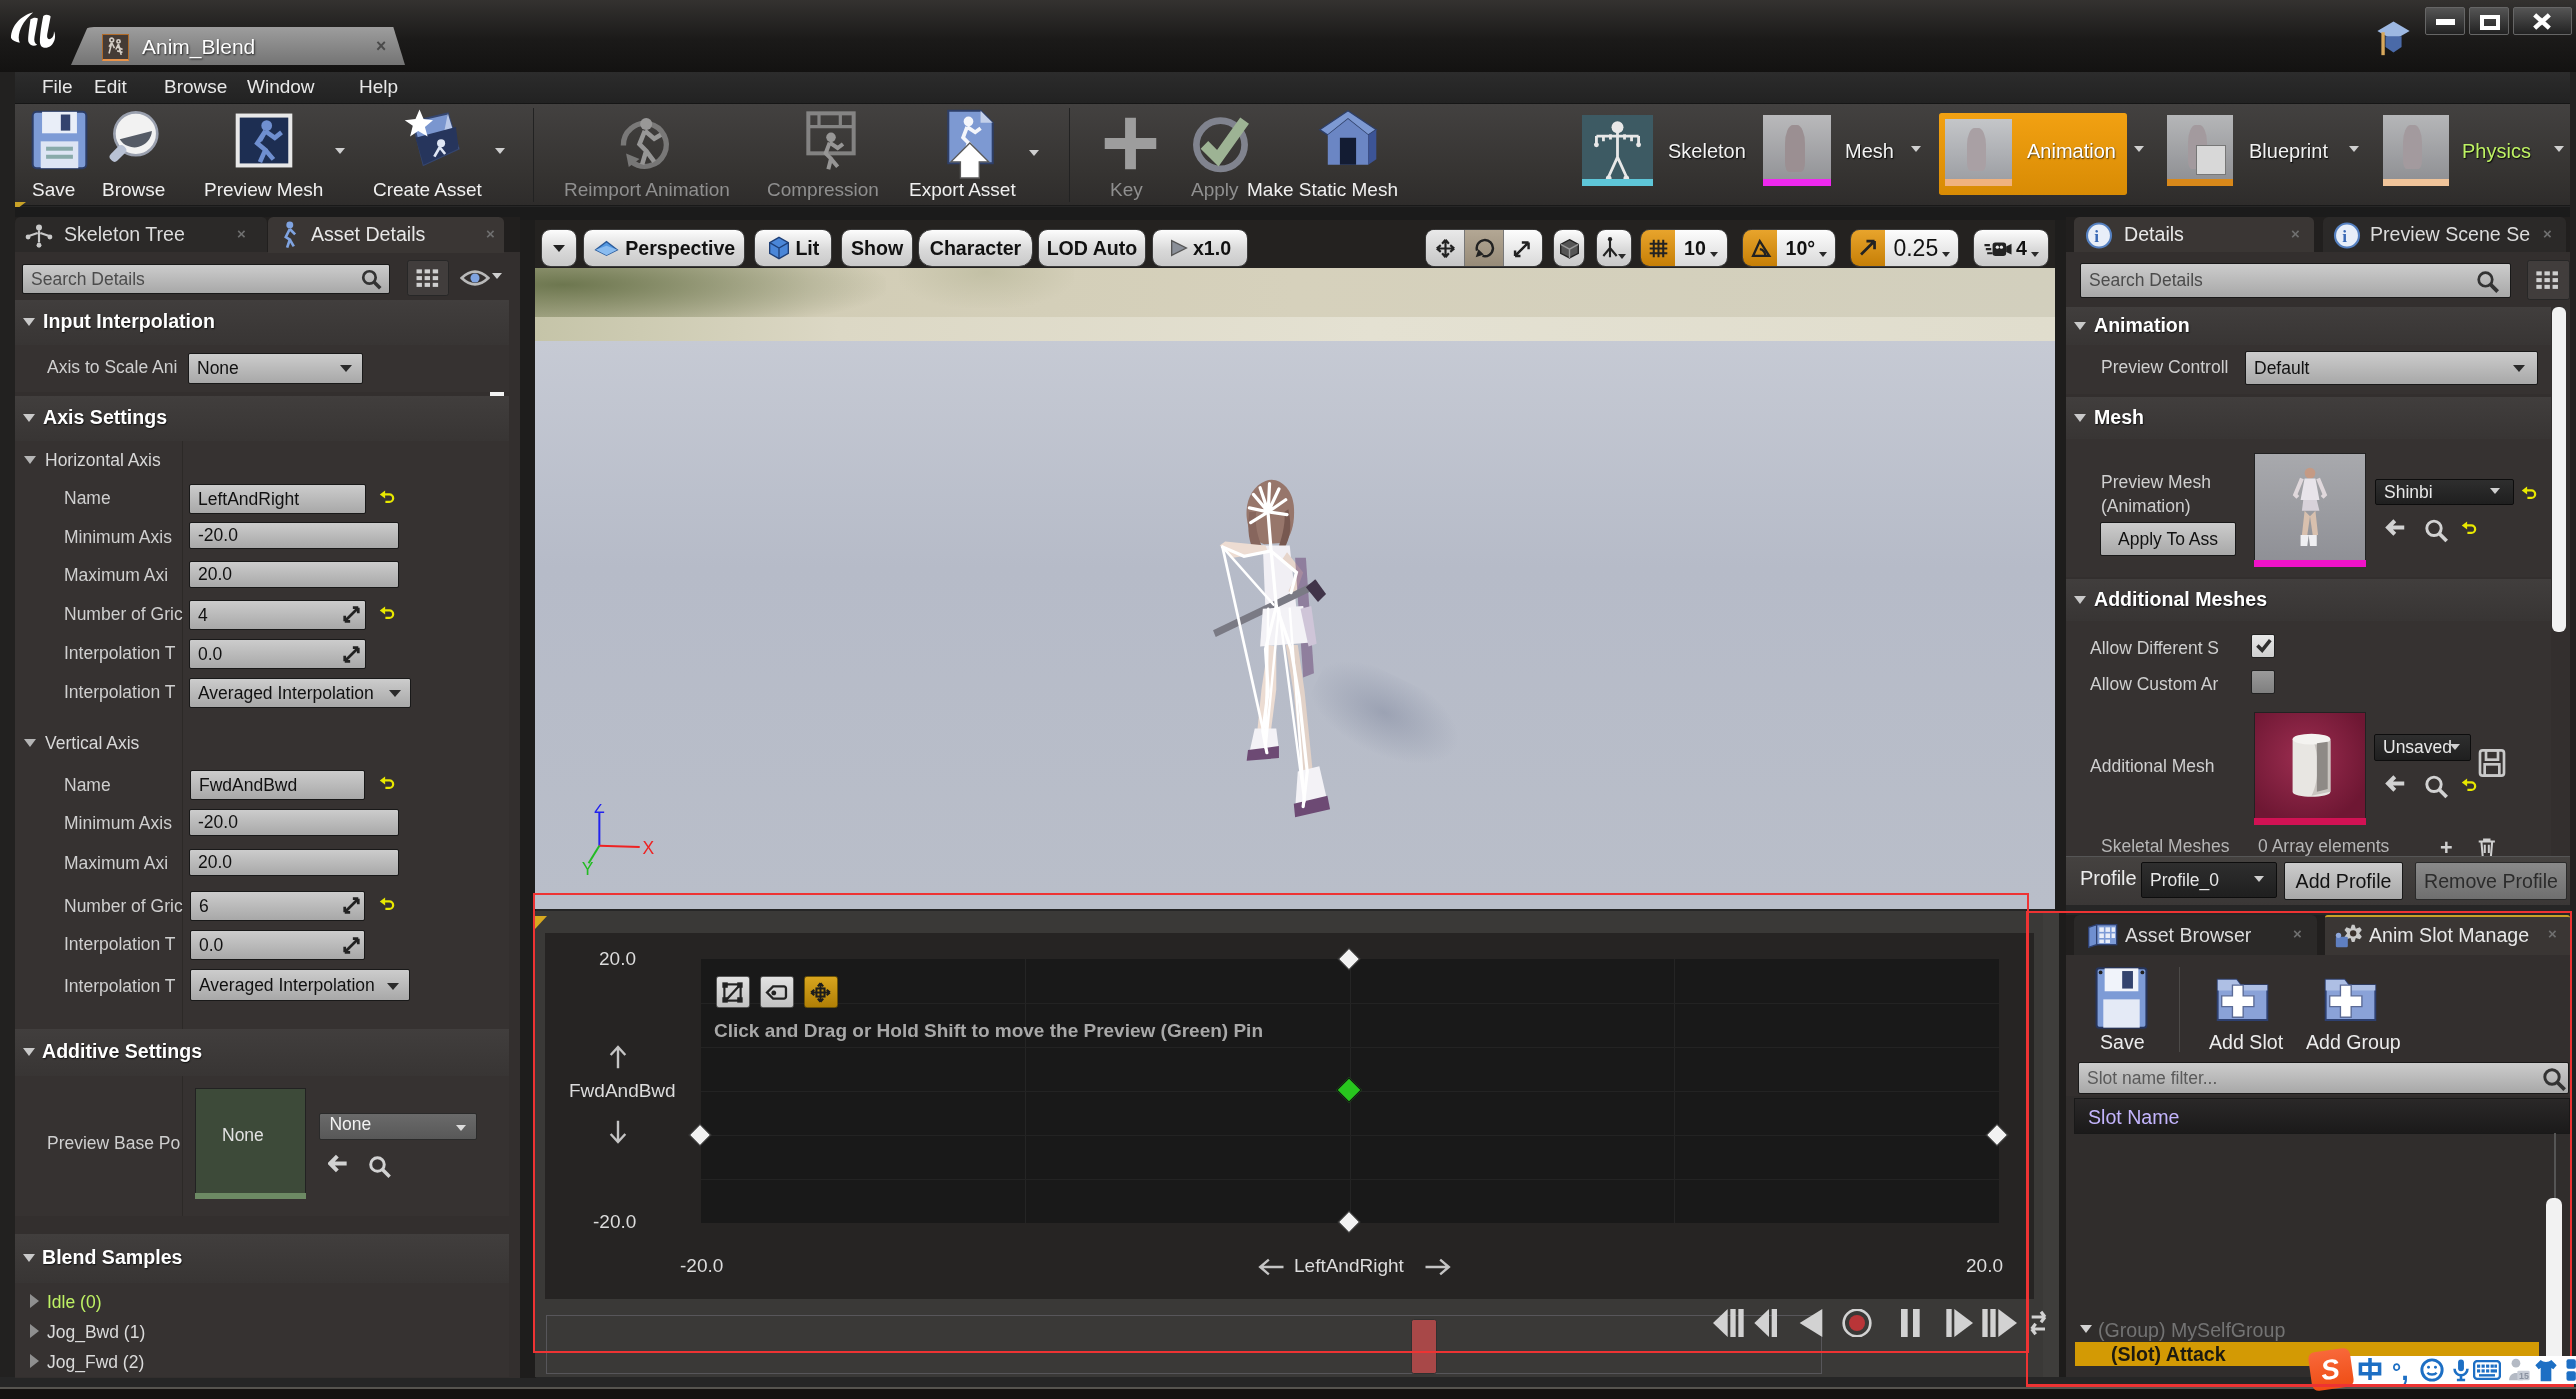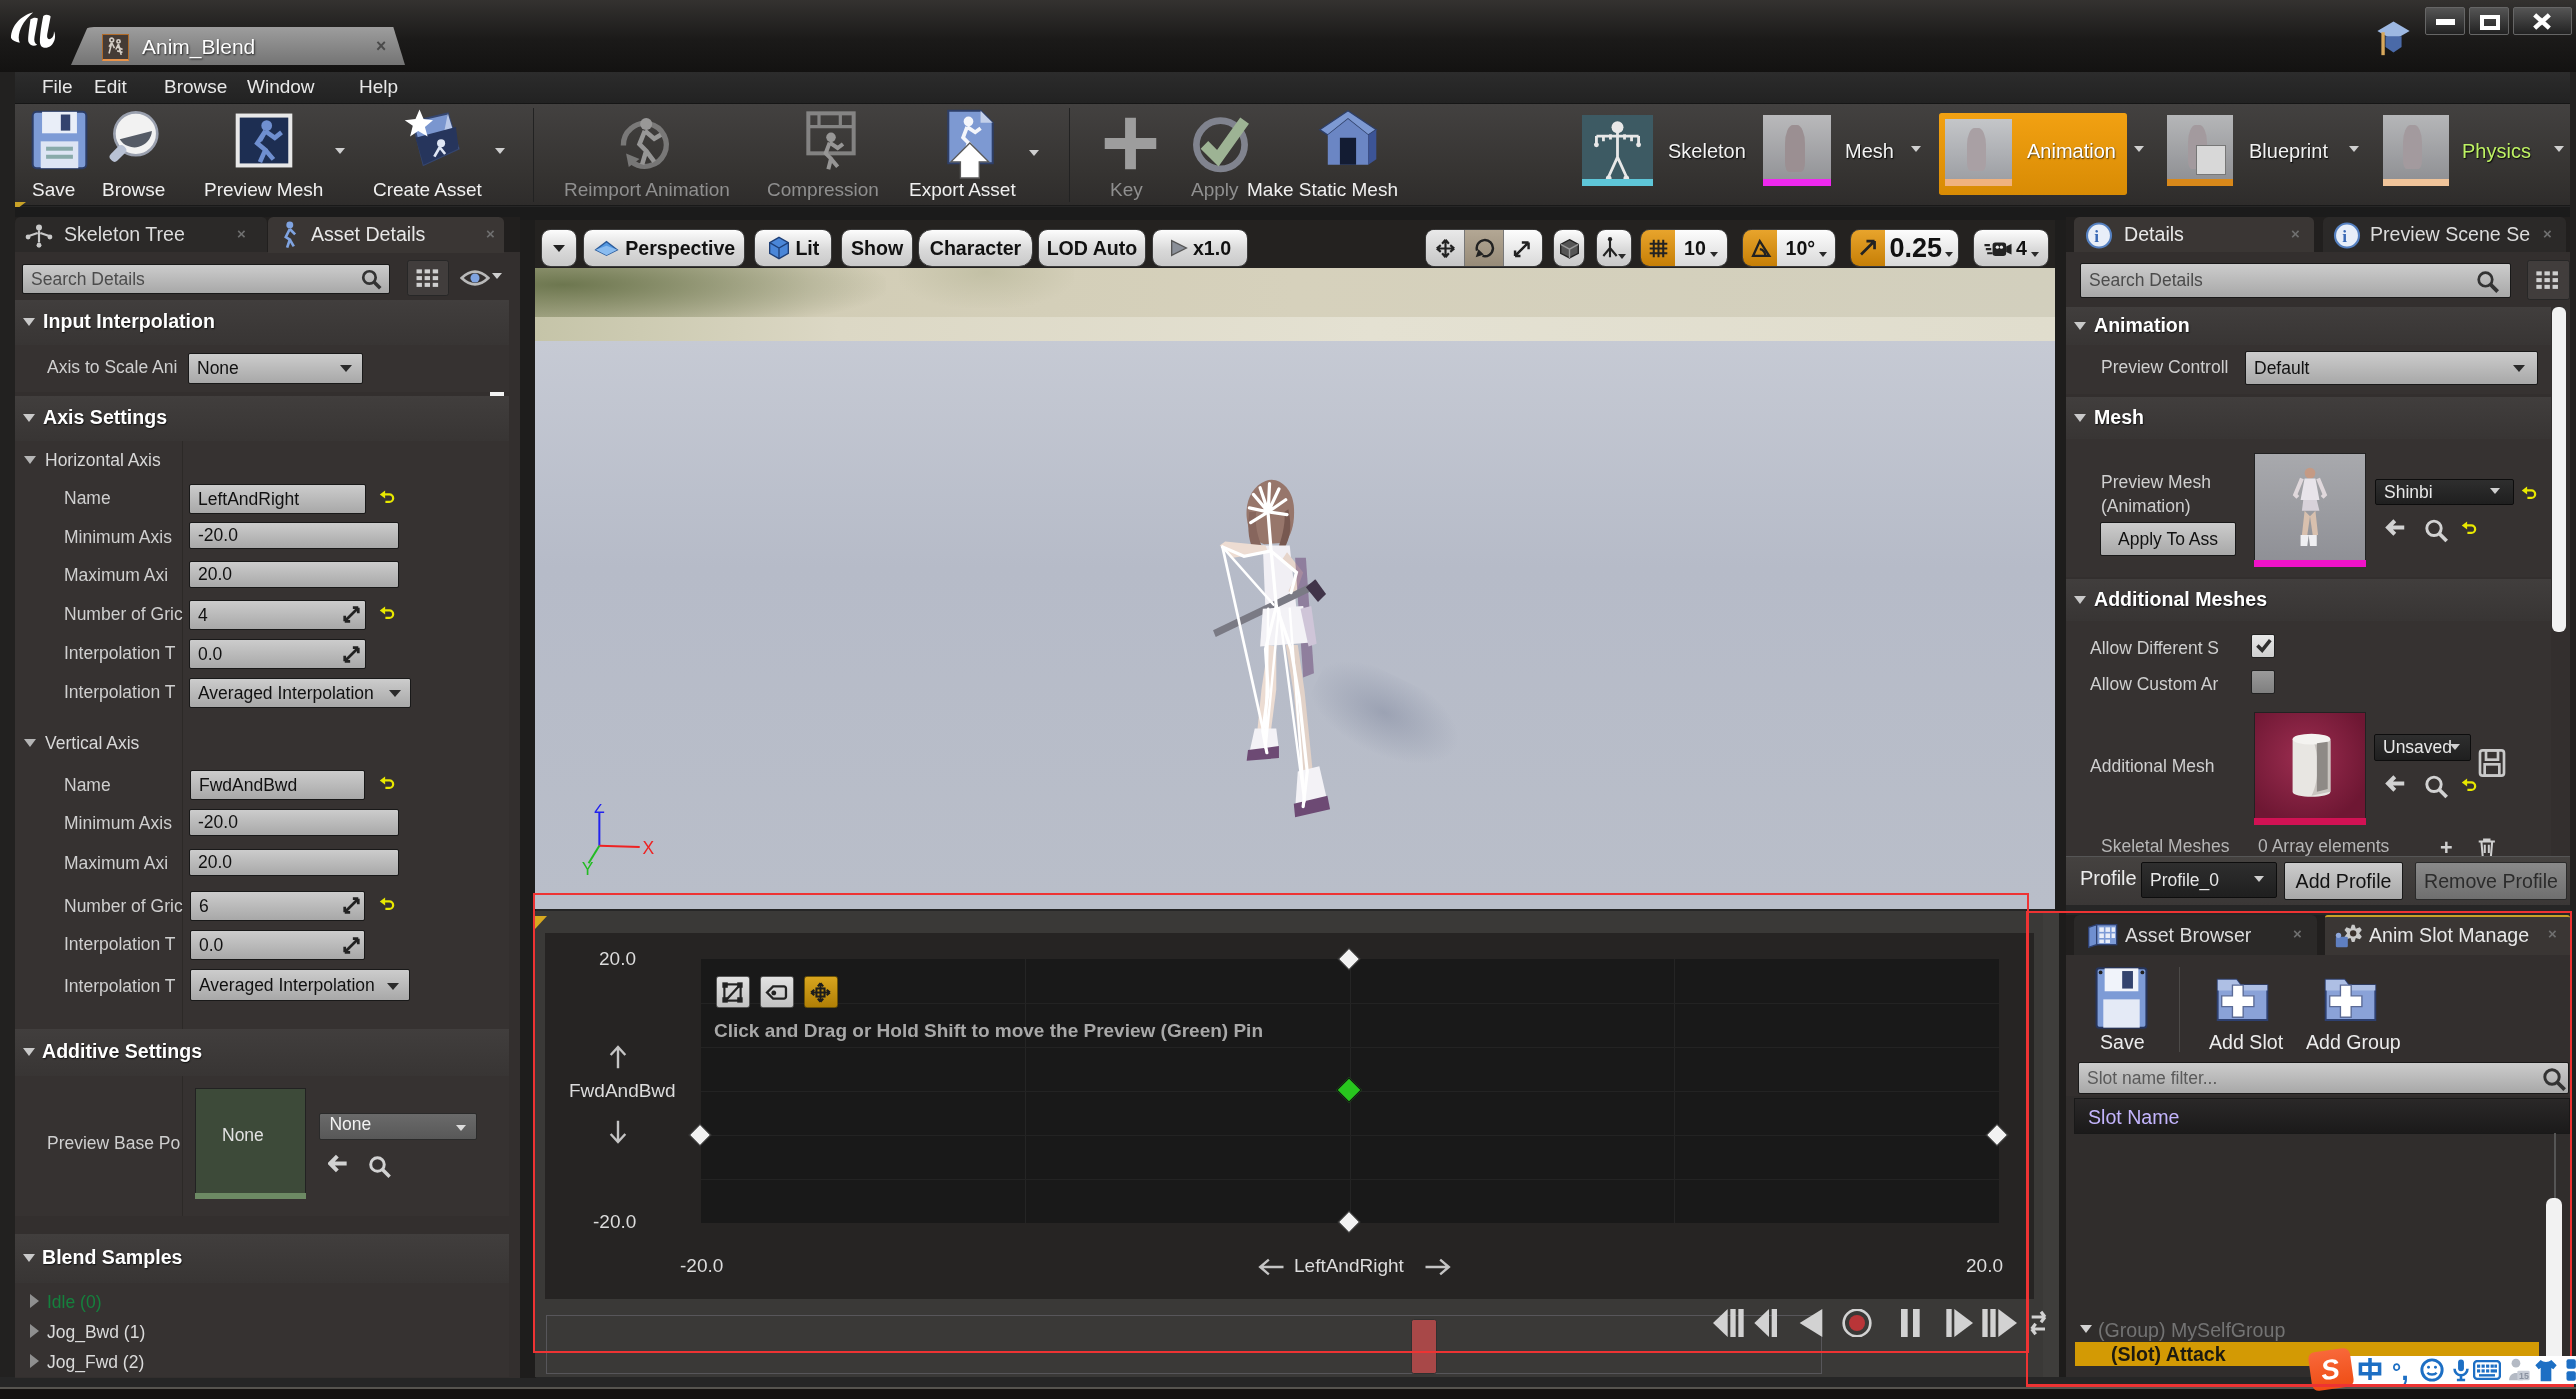--- a/index.html
+++ b/index.html
@@ -342,21 +342,21 @@
   <svg class="abs" style="left:368px;top:1155px" width="23" height="23" viewBox="0 0 17 17">
       <circle cx="7" cy="7" r="5" fill="none" stroke="#d2d2d2" stroke-width="2.2"></circle>
       <path d="M10.5 10.5 L16 16" stroke="#d2d2d2" stroke-width="2.6"></path>
     </svg>
 
   <div class="abs" style="left:15px;top:1234px;width:494px;height:49px;background:linear-gradient(#413e3d,#383534);"></div>
   <div class="abs tri-open" style="left:23px;top:1254px;"></div>
   <div class="abs hdr" style="left:42px;top:1246px;font-size:19.6px;">Blend Samples</div>
   <div class="abs" style="left:15px;top:1283px;width:494px;height:94px;background:#363231;"></div>
   <div class="abs" style="left:30px;top:1294px;width:0;height:0;border-top:7.4px solid transparent;border-bottom:7.4px solid transparent;border-left:9.4px solid #8f8f8f;"></div>
-  <div class="abs lbl" style="left:47px;top:1292px;color:#15803d;">Idle (0)</div>
+  <div class="abs lbl" style="left:47px;top:1292px;color:#bef264;">Idle (0)</div>
   <div class="abs" style="left:30px;top:1324px;width:0;height:0;border-top:7.4px solid transparent;border-bottom:7.4px solid transparent;border-left:9.4px solid #8f8f8f;"></div>
   <div class="abs lbl" style="left:47px;top:1322px;color:#dadada;">Jog_Bwd (1)</div>
   <div class="abs" style="left:30px;top:1354px;width:0;height:0;border-top:7.4px solid transparent;border-bottom:7.4px solid transparent;border-left:9.4px solid #8f8f8f;"></div>
   <div class="abs lbl" style="left:47px;top:1352px;color:#dadada;">Jog_Fwd (2)</div>
 
   <div class="abs" style="left:535px;top:220px;width:1520px;height:49px;background:#242220;"></div>
   <div class="abs" style="left:535px;top:268px;width:1520px;height:641px;overflow:hidden;">
 
     <div class="abs" style="left:0;top:0;width:1520px;height:51px;background:linear-gradient(90deg,#b9b89a 0%,#d2cdb6 18%,#d6d1bc 50%,#d2cfbd 100%);"></div>
     <div class="abs" style="left:0;top:0;width:351px;height:67px;background:radial-gradient(ellipse at 8% 25%, rgba(105,115,75,.95), rgba(160,165,130,.0) 72%);"></div>
@@ -491,21 +491,21 @@
         </svg>
       </div>
     <div style="flex:1;background:linear-gradient(#fdfdfd,#d9d9d9);display:flex;align-items:center;justify-content:center;color:#111;font-size:19.6px;font-weight:bold;">10°<span class="caret" style="border-left-width:4px;border-right-width:4px;border-top-width:5.4px;margin-left:3.4px;position:relative;top:6.7px;"></span></div>
   </div>
   <div class="abs" style="left:1850px;top:229px;width:109px;height:38px;border:1.3px solid #3c3c3c;border-radius:9.4px;overflow:hidden;display:flex;">
     <div style="width:34px;height:100%;background:linear-gradient(#e8a42c,#c67f06);display:flex;align-items:center;justify-content:center;">
         <svg width="21.6" height="21.6" viewBox="0 0 16 16">
           <path d="M3 13 L13 3 M13 3 h-6 M13 3 v6" stroke="#222" stroke-width="2" fill="none"></path>
         </svg>
       </div>
-    <div style="flex:1;background:linear-gradient(#fdfdfd,#d9d9d9);display:flex;align-items:center;justify-content:center;color:#111;font-size:27px;font-weight:bold;">0.25<span class="caret" style="border-left-width:4px;border-right-width:4px;border-top-width:5.4px;margin-left:3.4px;position:relative;top:6.7px;"></span></div>
+    <div style="flex:1;background:linear-gradient(#fdfdfd,#d9d9d9);display:flex;align-items:center;justify-content:center;color:#111;font-size:23px;font-weight:normal;">0.25<span class="caret" style="border-left-width:4px;border-right-width:4px;border-top-width:5.4px;margin-left:3.4px;position:relative;top:6.7px;"></span></div>
   </div>
   <div class="pill" style="left:1973px;width:76px;"><svg width="30" height="23" viewBox="0 0 22 17" style="margin-right:2.7px">
         <path d="M1 6 h4 M2 9 h4 M3 12 h4" stroke="#222" stroke-width="1.6"></path>
         <rect x="7" y="4" width="10" height="10" rx="2" fill="#222"></rect>
         <path d="M17 7 l4 -2 v8 l-4 -2 Z" fill="#222"></path>
         <circle cx="10.5" cy="7.5" r="1.2" fill="#eee"></circle>
         <circle cx="13.5" cy="7.5" r="1.2" fill="#eee"></circle>
       </svg>4<span class="caret" style="border-left-width:4px;border-right-width:4px;border-top-width:5.4px;margin-left:4px;position:relative;top:6.7px;"></span></div>
 
   <div class="abs" style="left:535px;top:911px;width:1508px;height:466px;background:#3a3937;"></div>

